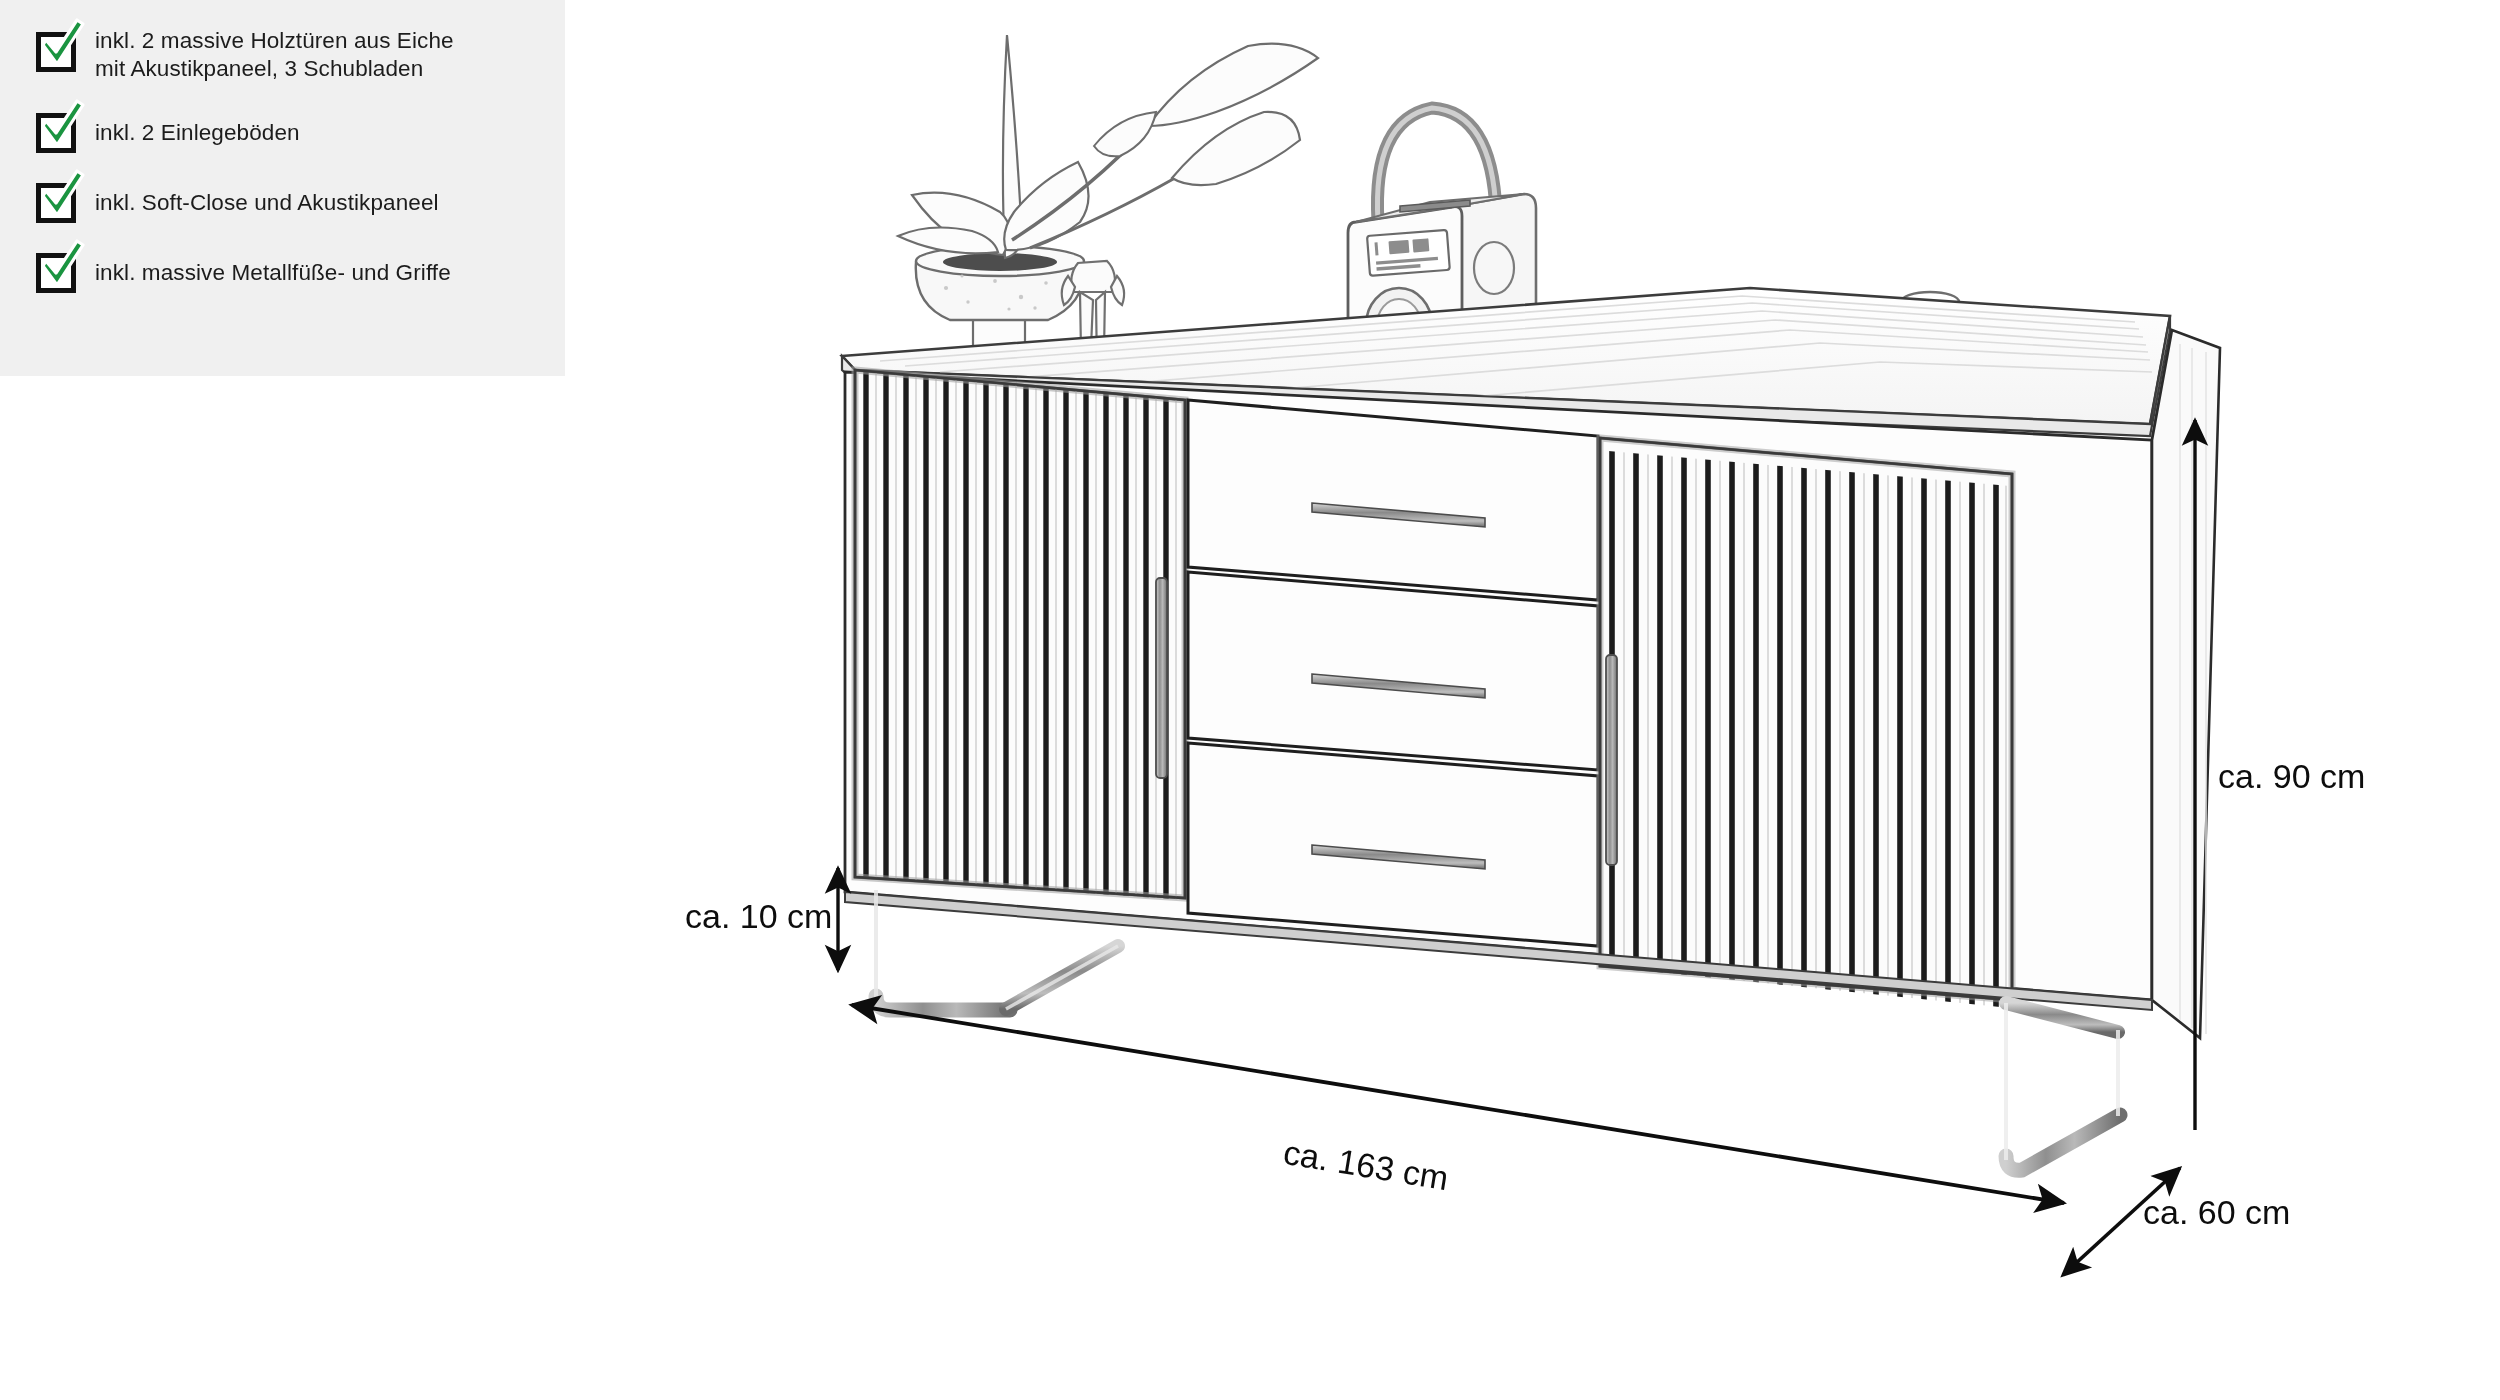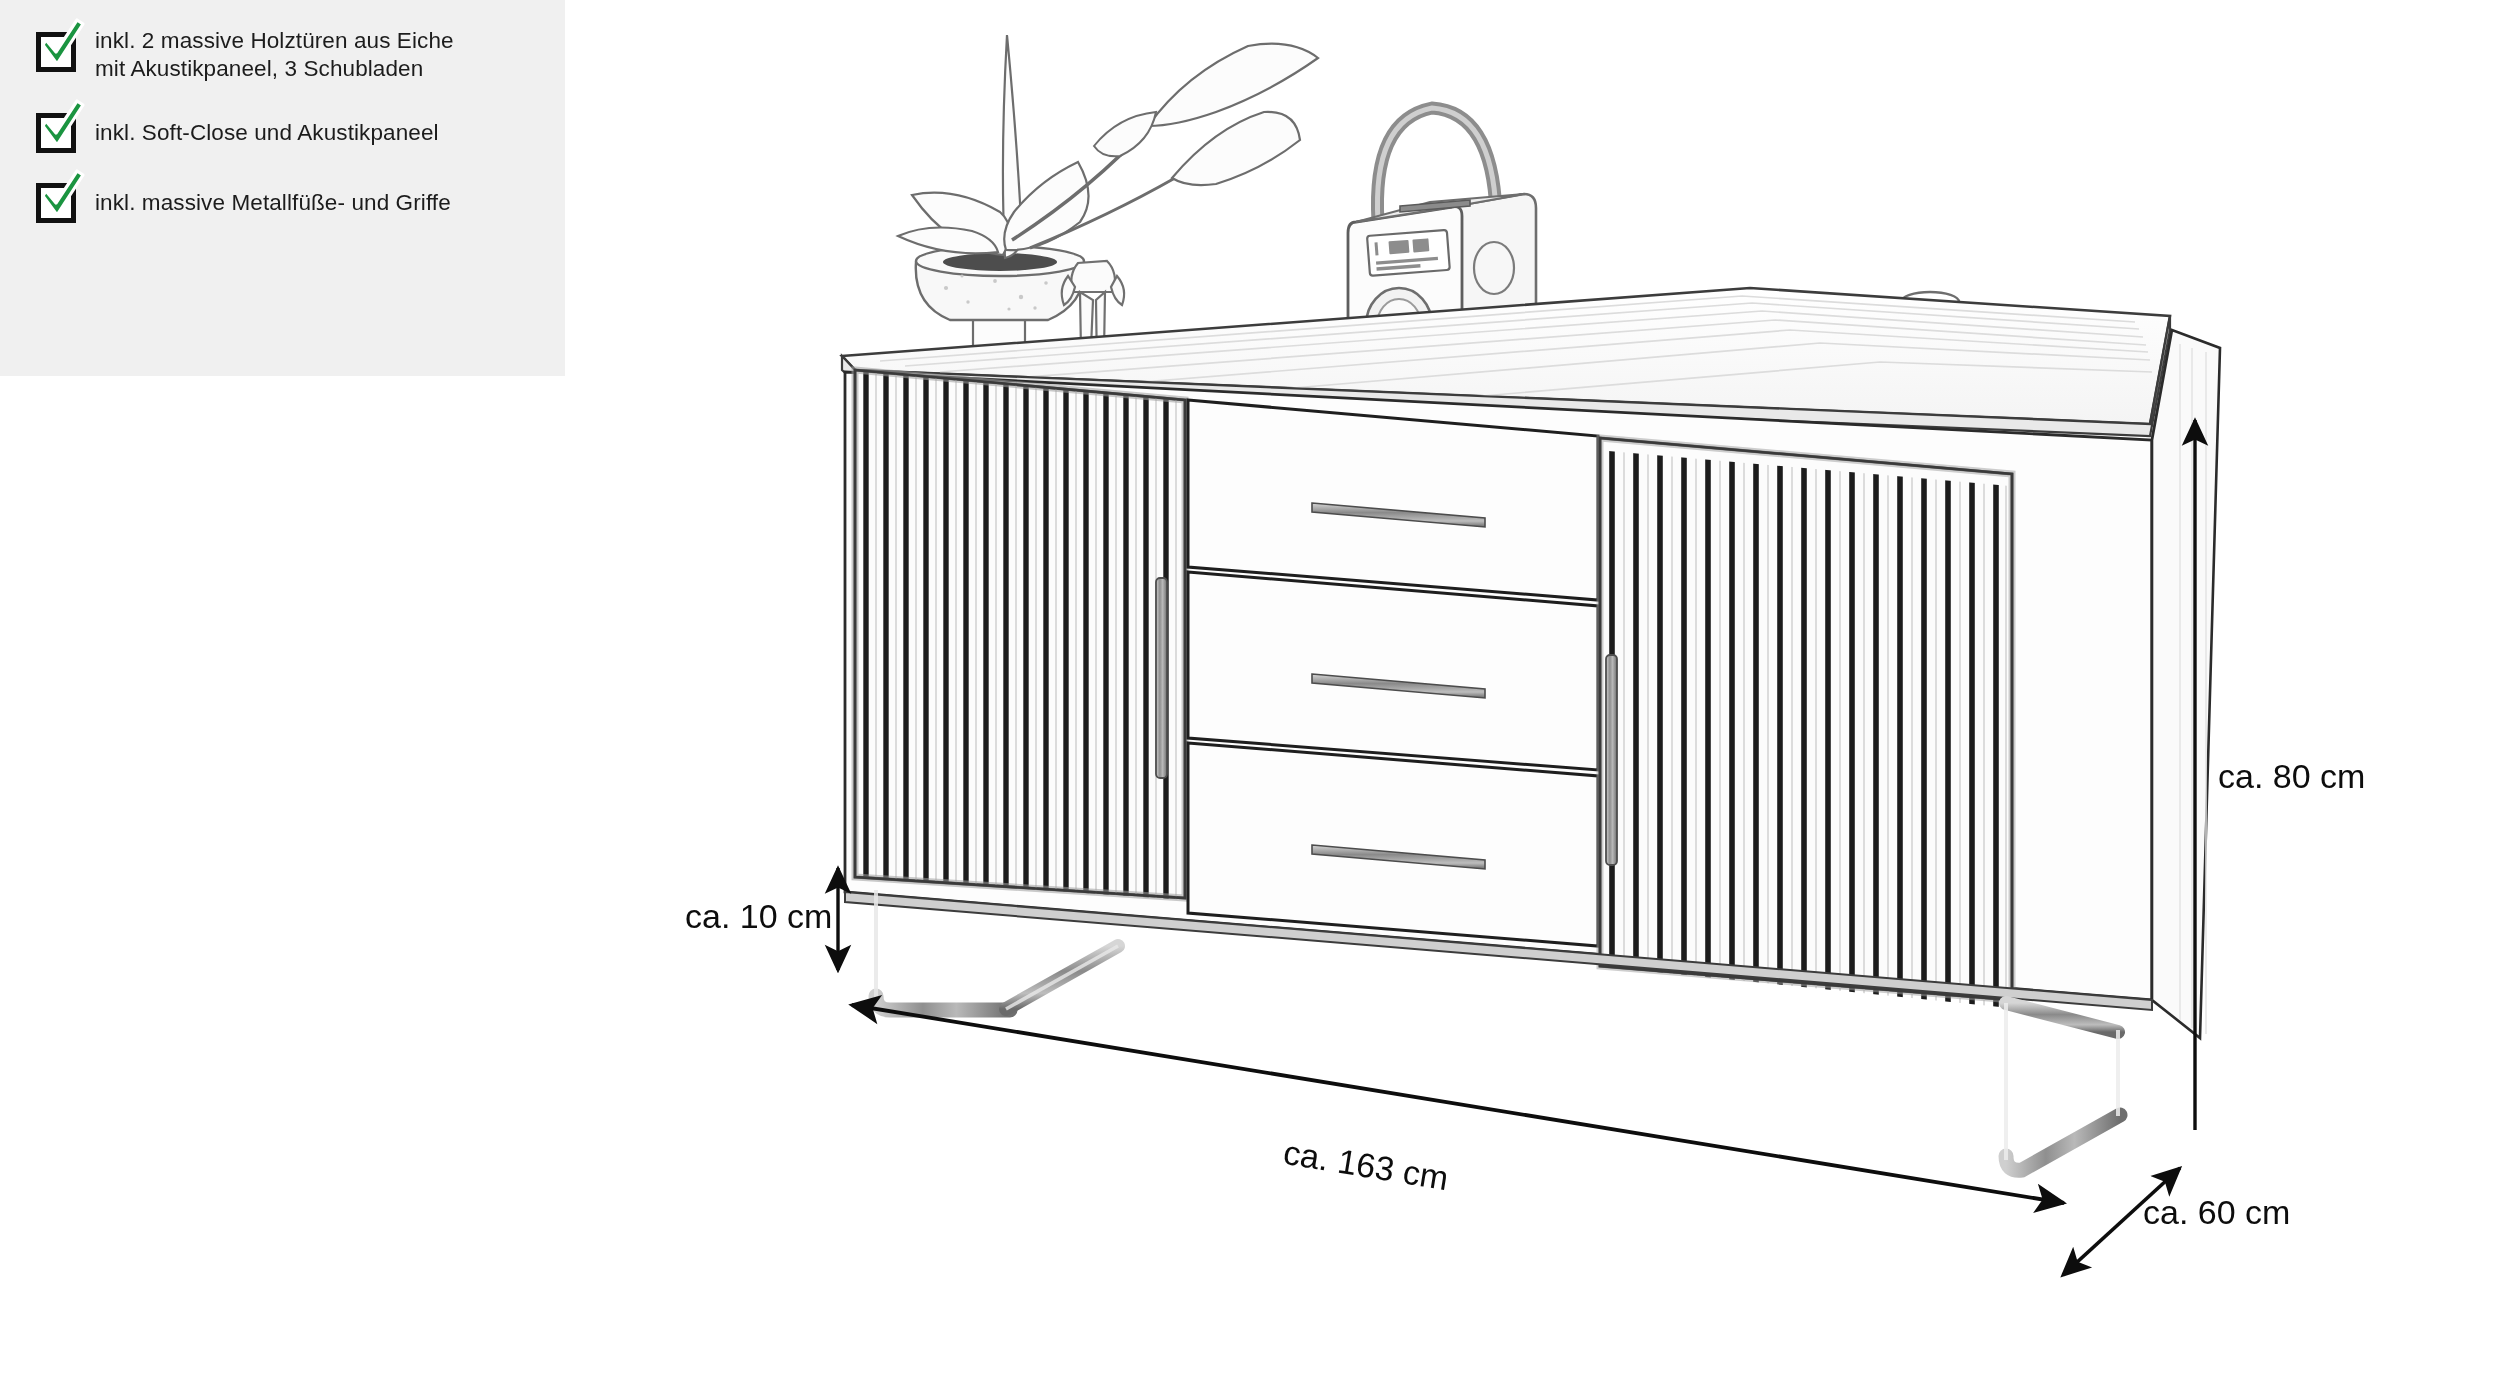--- a/index.html
+++ b/index.html
@@ -110,20 +110,29 @@
     <span class="checkbox">
       <span class="box"></span>
       <svg class="tick" viewBox="0 0 54 56">
         <path d="M10 26 L13 21 L23 33 L44 1 L50 5 L24 45 Z" fill="#1a9440" stroke="#ffffff" stroke-width="3.2" stroke-linejoin="round"></path>
       </svg>
     </span>
     <span class="feature-text">inkl. 2 massive Holztüren aus Eiche
 mit Akustikpaneel, 3 Schubladen</span>
   </div>
 
+  <div class="feature-row r2">
+    <span class="checkbox">
+      <span class="box"></span>
+      <svg class="tick" viewBox="0 0 54 56">
+        <path d="M10 26 L13 21 L23 33 L44 1 L50 5 L24 45 Z" fill="#1a9440" stroke="#ffffff" stroke-width="3.2" stroke-linejoin="round"></path>
+      </svg>
+    </span>
+    <span class="feature-text">inkl. 2 Einlegeböden</span>
+  </div>
 
   <div class="feature-row r3">
     <span class="checkbox">
       <span class="box"></span>
       <svg class="tick" viewBox="0 0 54 56">
         <path d="M10 26 L13 21 L23 33 L44 1 L50 5 L24 45 Z" fill="#1a9440" stroke="#ffffff" stroke-width="3.2" stroke-linejoin="round"></path>
       </svg>
     </span>
     <span class="feature-text"> inkl. Soft-Close und Akustikpaneel</span>
   </div>
@@ -465,16 +474,16 @@
   <line x1="2195" y1="1130" x2="2195" y2="420" stroke="#0d0d0d" stroke-width="3.4" marker-end="url(#arrHead)"></line>
 
   <line x1="838" y1="970" x2="838" y2="868" stroke="#0d0d0d" stroke-width="3.4" marker-start="url(#arrTail)" marker-end="url(#arrHead)"></line>
 
   <line x1="852" y1="1005" x2="2064" y2="1203" stroke="#0d0d0d" stroke-width="3.8" marker-start="url(#arrTail)" marker-end="url(#arrHead)"></line>
 
   <line x1="2063" y1="1275" x2="2180" y2="1168" stroke="#0d0d0d" stroke-width="3.6" marker-start="url(#arrTail)" marker-end="url(#arrHead)"></line>
 
 </svg>
 
-<div class="dim-label" id="dim-height-label">ca. 80 cm</div>
+<div class="dim-label" id="dim-height-label">ca. 90 cm</div>
 <div class="dim-label" id="dim-legs-label">ca. 10 cm</div>
 <div class="dim-label" id="dim-width-label">ca. 163 cm</div>
 <div class="dim-label" id="dim-depth-label">ca. 60 cm</div>
 
 </body></html>

